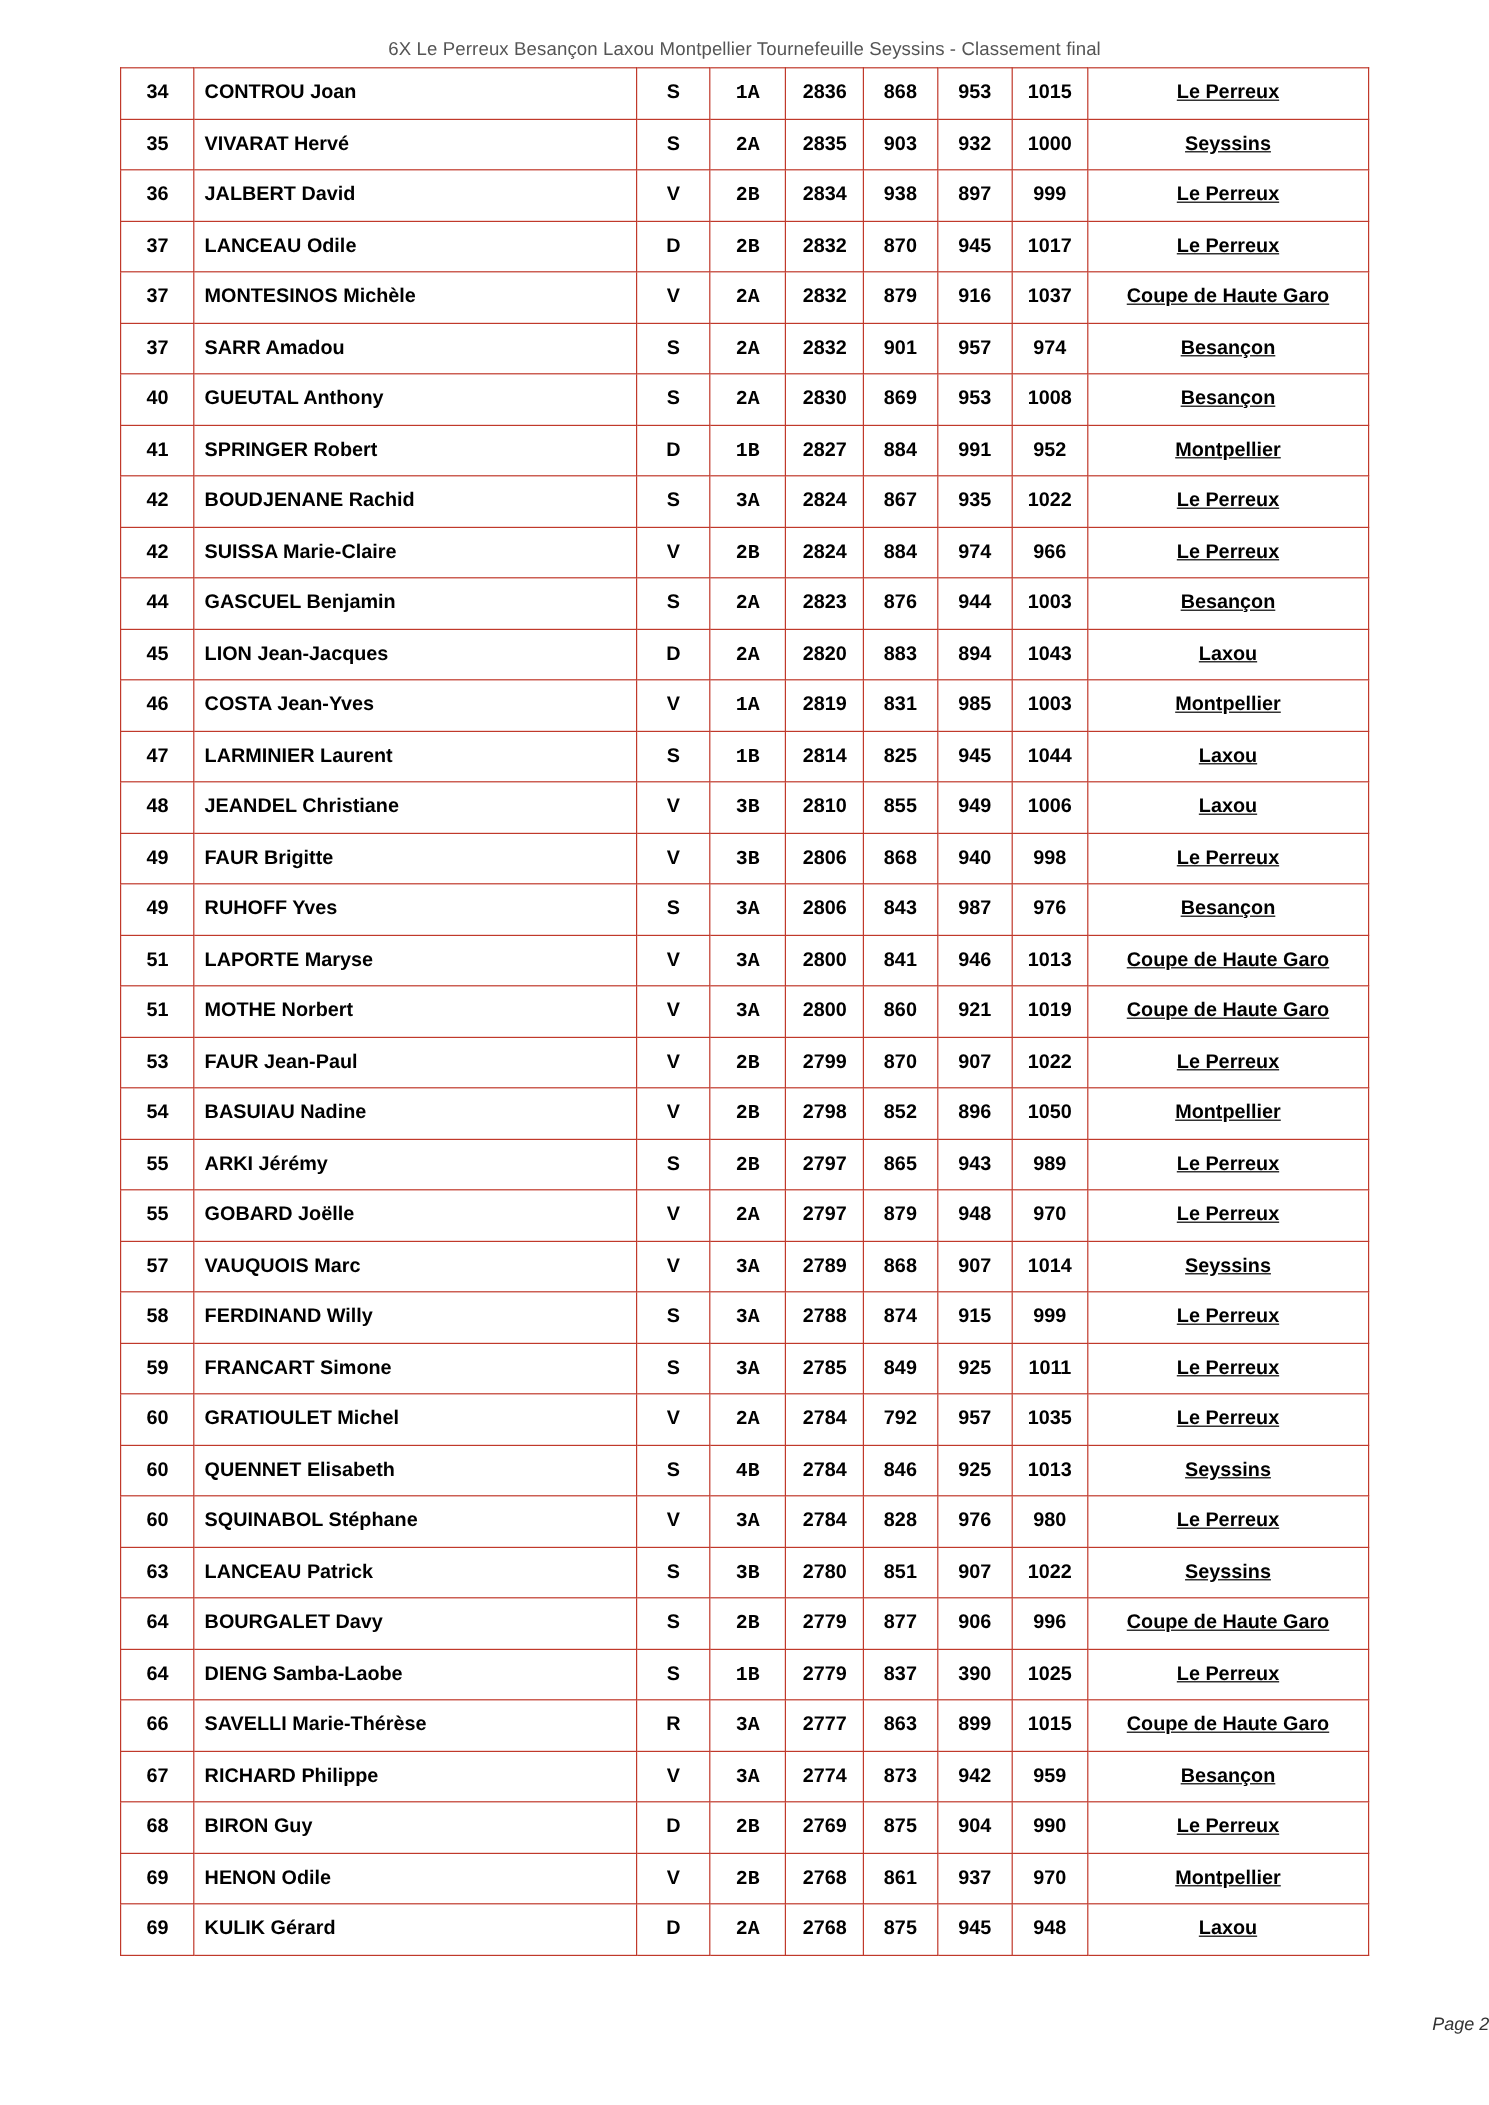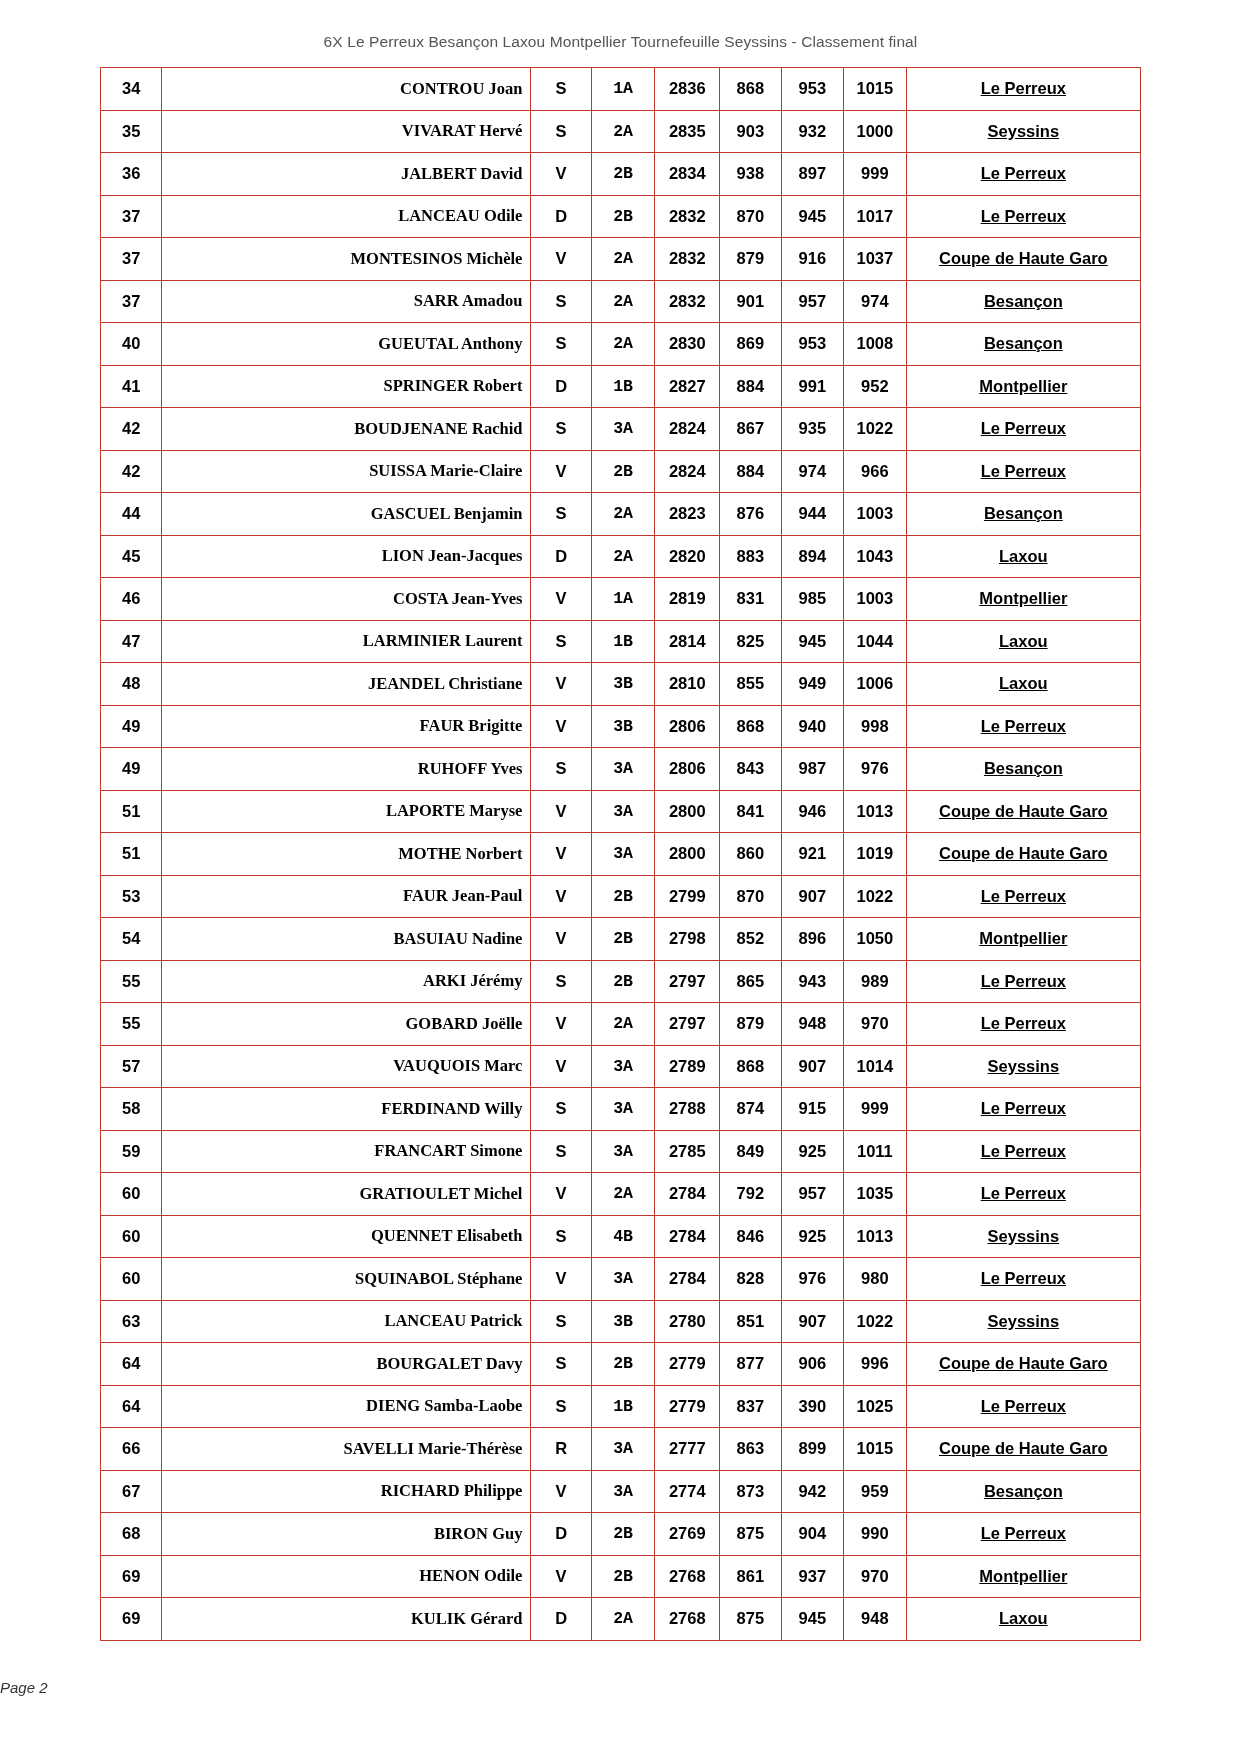--- a/index.html
+++ b/index.html
@@ -23,21 +23,21 @@
   }
   .doc-header {
     text-align: center;
     font-size: 15.5px;
     color: #555555;
     padding-top: 33px;
     letter-spacing: 0.1px;
   }
   .table-wrap {
     padding: 0 32px;
-    margin-top: 16px;
+    margin-top: 5px;
   }
   table.results {
     border-collapse: collapse;
     width: 1041px;
     margin: 0 auto;
     table-layout: fixed;
   }
   table.results td {
     border: 1px solid #c0392b;
     height: 41.5px;
@@ -52,33 +52,33 @@
   col.c-name   { width: 348px; }
   col.c-cat1   { width: 57px; }
   col.c-cat2   { width: 60px; }
   col.c-total  { width: 61px; }
   col.c-g1     { width: 58px; }
   col.c-g2     { width: 59px; }
   col.c-g3     { width: 59px; }
   col.c-club   { width: 221px; }
 
   td.rank   { text-align: center; font-weight: bold; }
-  td.name   { text-align: right; padding-left: 17px; font-family: Liberation Serif, serif; }
+  td.name   { text-align: left; padding-left: 17px; }
   td.cat1   { text-align: center; }
   td.cat2   { text-align: center; font-family: Liberation Mono, monospace; }
   td.total  { text-align: center; }
   td.g      { text-align: center; }
   td.club   { text-align: center; padding-left: 9px; text-decoration: underline; }
 
   .footer {
     position: absolute;
     bottom: 58px;
     left: 0;
     width: 100%;
-    text-align: left;
+    text-align: right;
     font-size: 15px;
     font-style: italic;
     color: #333333;
   }
 </style>
 </head>
 <body>
 
 <div class="page">
 

